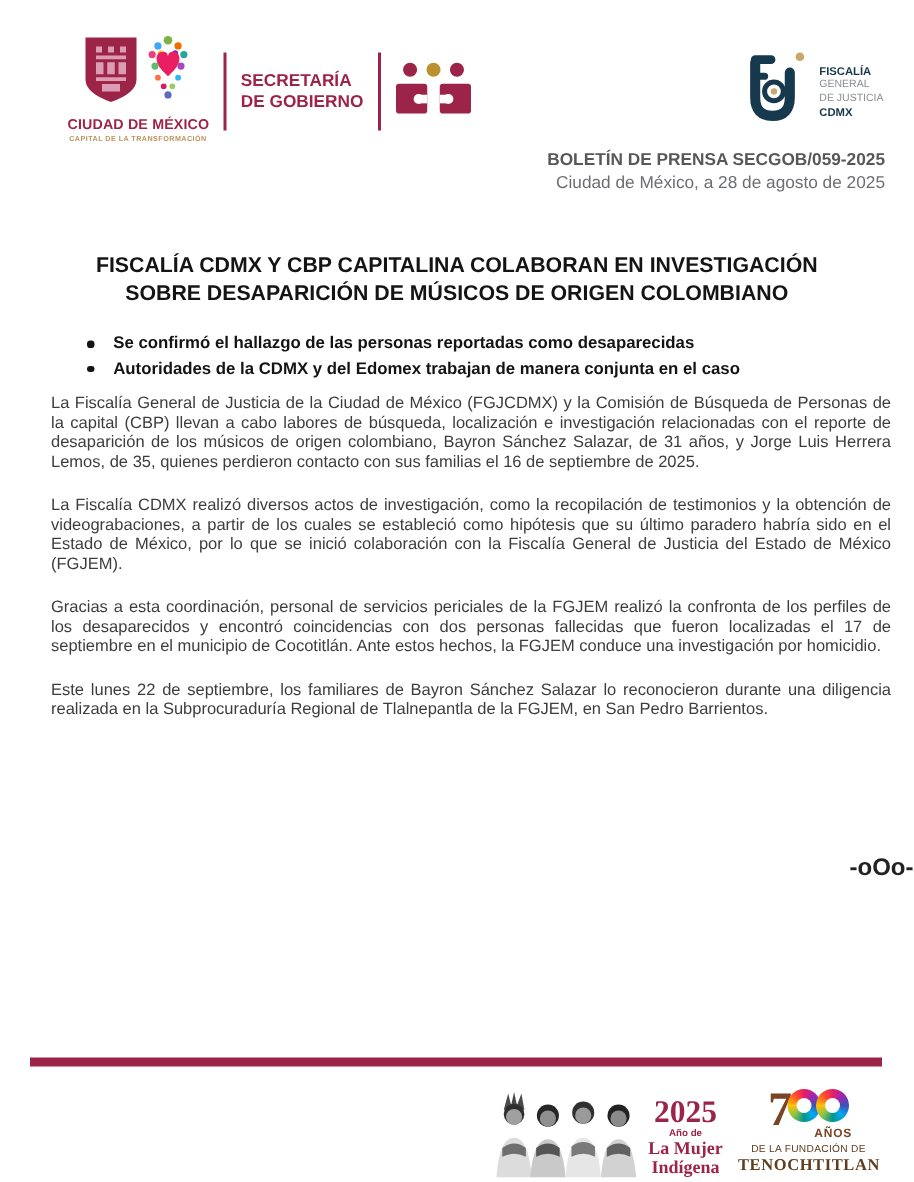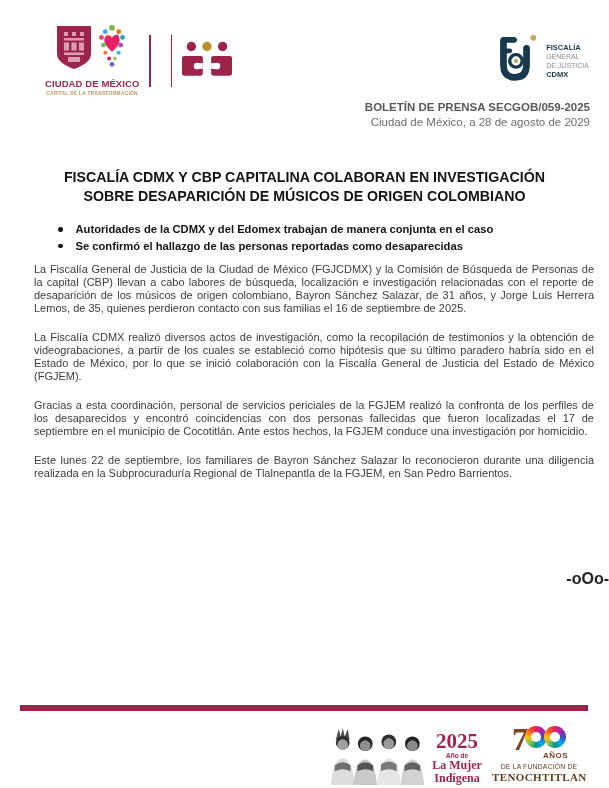--- a/index.html
+++ b/index.html
@@ -113,20 +113,24 @@
             <circle cx="17" cy="43" r="2.5" fill="#5c6bc0"></circle>
           </svg>
         </span>
       </div>
       <div class="cdmx-name">CIUDAD DE MÉXICO</div>
       <div class="cdmx-tagline">CAPITAL DE LA TRANSFORMACIÓN</div>
     </div>
 
     <div class="v-divider"></div>
 
+    <div class="secgob">
+      <div>SECRETARÍA</div>
+      <div>DE GOBIERNO</div>
+    </div>
 
     <div class="v-divider"></div>
 
     <div class="cbp-block">
       <span>
         <svg width="50" height="36" viewBox="0 0 48 34">
           <circle cx="9" cy="5" r="4.5" fill="#9d2449"></circle>
           <circle cx="24" cy="5" r="4.5" fill="#b9912f"></circle>
           <circle cx="39" cy="5" r="4.5" fill="#9d2449"></circle>
           <rect x="0" y="14" width="20" height="19" rx="2" fill="#9d2449"></rect>
@@ -154,33 +158,33 @@
         <div class="fgj-line1">FISCALÍA</div>
         <div class="fgj-line2">GENERAL</div>
         <div class="fgj-line3">DE JUSTICIA</div>
         <div class="fgj-line4">CDMX</div>
       </div>
     </div>
   </div>
 
   <div class="meta">
     <div class="meta-bulletin">BOLETÍN DE PRENSA SECGOB/059-2025</div>
-    <div class="meta-date">Ciudad de México, a 28 de agosto de 2029</div>
+    <div class="meta-date">Ciudad de México, a 28 de agosto de 2025</div>
   </div>
 
   <h1 class="title">FISCALÍA CDMX Y CBP CAPITALINA COLABORAN EN INVESTIGACIÓN SOBRE DESAPARICIÓN DE MÚSICOS DE ORIGEN COLOMBIANO</h1>
 
   <div class="bullets">
     <div class="bullet">
       <span class="bullet-dot"></span>
-      <span>Autoridades de la CDMX y del Edomex trabajan de manera conjunta en el caso</span>
+      <span>Se confirmó el hallazgo de las personas reportadas como desaparecidas</span>
     </div>
     <div class="bullet">
       <span class="bullet-dot"></span>
-      <span>Se confirmó el hallazgo de las personas reportadas como desaparecidas</span>
+      <span>Autoridades de la CDMX y del Edomex trabajan de manera conjunta en el caso</span>
     </div>
   </div>
 
   <div class="body-text">
     <p>La Fiscalía General de Justicia de la Ciudad de México (FGJCDMX) y la Comisión de Búsqueda de Personas de la capital (CBP) llevan a cabo labores de búsqueda, localización e investigación relacionadas con el reporte de desaparición de los músicos de origen colombiano, Bayron Sánchez Salazar, de 31 años, y Jorge Luis Herrera Lemos, de 35, quienes perdieron contacto con sus familias el 16 de septiembre de 2025.</p>
     <p>La Fiscalía CDMX realizó diversos actos de investigación, como la recopilación de testimonios y la obtención de videograbaciones, a partir de los cuales se estableció como hipótesis que su último paradero habría sido en el Estado de México, por lo que se inició colaboración con la Fiscalía General de Justicia del Estado de México (FGJEM).</p>
     <p>Gracias a esta coordinación, personal de servicios periciales de la FGJEM realizó la confronta de los perfiles de los desaparecidos y encontró coincidencias con dos personas fallecidas que fueron localizadas el 17 de septiembre en el municipio de Cocotitlán. Ante estos hechos, la FGJEM conduce una investigación por homicidio.</p>
     <p>Este lunes 22 de septiembre, los familiares de Bayron Sánchez Salazar lo reconocieron durante una diligencia realizada en la Subprocuraduría Regional de Tlalnepantla de la FGJEM, en San Pedro Barrientos.</p>
   </div>
 

